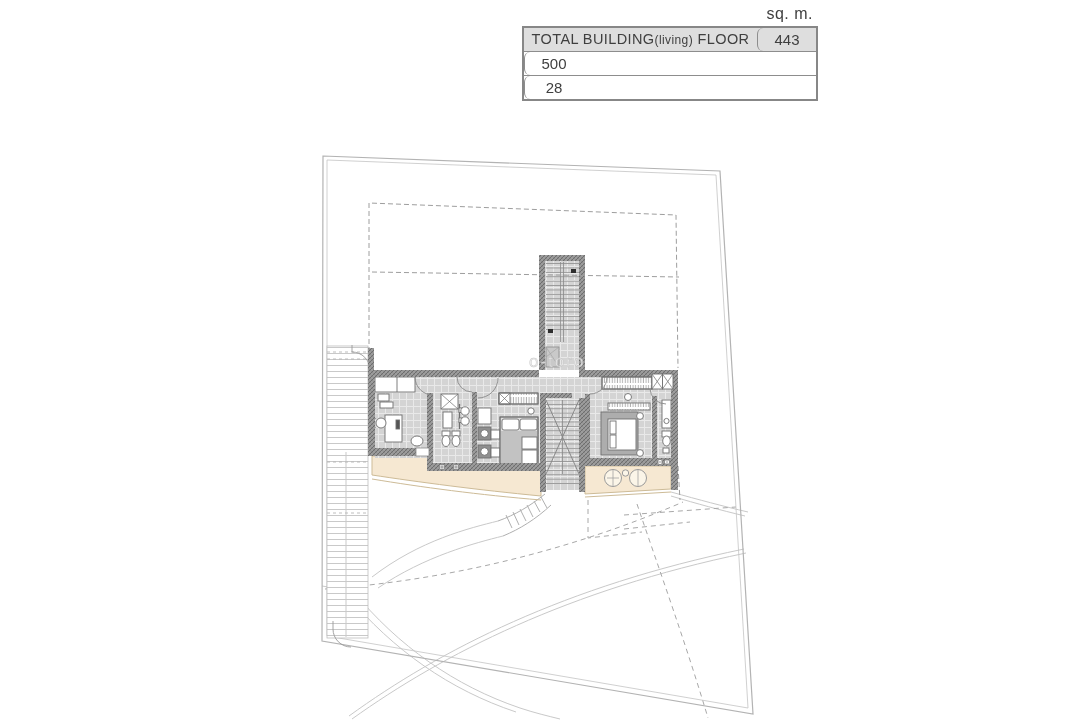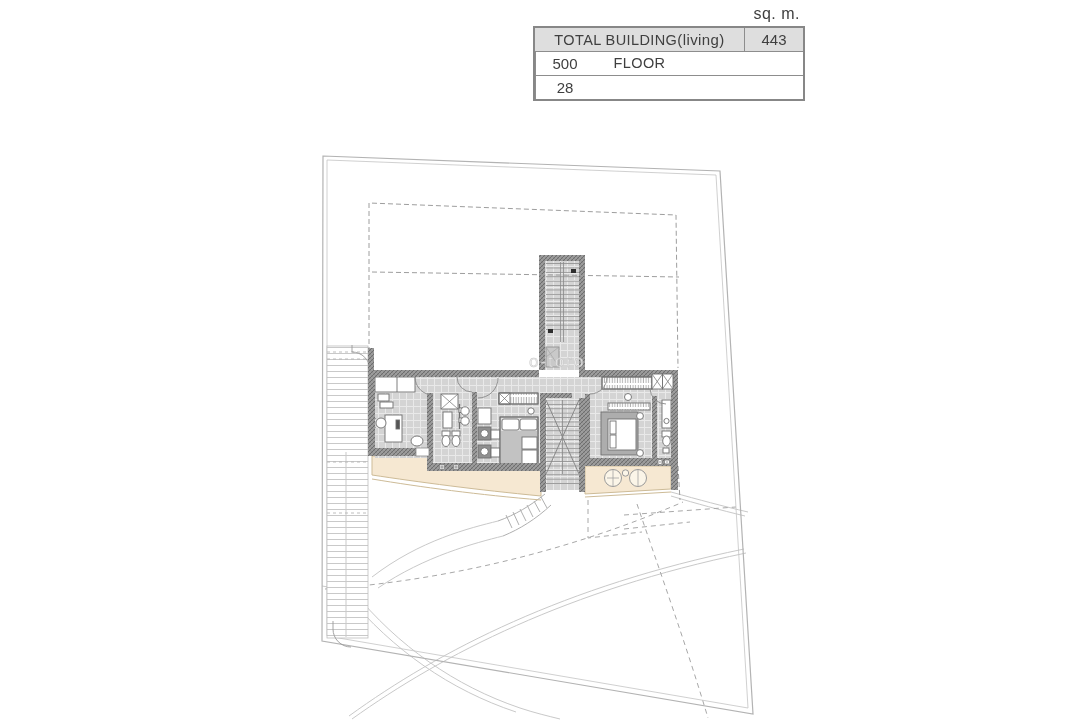--- a/index.html
+++ b/index.html
@@ -1,31 +1,31 @@
 <!DOCTYPE html>
 <html><head>
 <meta charset="utf-8">
 <style>
   html,body{margin:0;padding:0;background:#ffffff;}
   .stage{position:relative;width:1080px;height:720px;background:#fff;overflow:hidden;
          font-family:"Liberation Sans",sans-serif;}
   svg{position:absolute;left:0;top:0;}
 
   
-  .area-table{position:absolute;left:533px;top:2px;width:272px;color:#3f3f3f;}
+  .area-table{position:absolute;left:522px;top:2px;width:296px;color:#3f3f3f;}
   .unit-header{height:24px;line-height:24px;text-align:right;font-size:16px;
                letter-spacing:.5px;padding-right:5px;}
   .tbl{border:2px solid #878787;}
   .trow{display:flex;height:23px;border-top:1px solid #8d8d8d;position:relative;}
   .trow:first-child{border-top:none;}
   .trow.shaded{background:#dedede;}
   .cell{line-height:23px;}
   .cell.label{flex:1;text-align:center;font-size:14.5px;letter-spacing:.4px;position:relative;}
-  .cell.value{width:58px;border-left:1px solid #8d8d8d;text-align:center;font-size:15px;}
-  .small{font-size:15px;}
+  .cell.value{width:58px;border-left:1px solid #8d8d8d;text-align:center;font-size:15px;border-radius:6px;}
+  .small{font-size:12px;}
   .swatch{position:absolute;left:0;top:0;width:22px;height:23px;border-right:1px solid #979797;
           box-sizing:border-box;}
   .swatch.floor{background-color:#d9d9d9;
       background-image:repeating-linear-gradient(0deg,#8e8e8e 0 1px,transparent 1px 7px),
                        repeating-linear-gradient(90deg,#8e8e8e 0 1px,transparent 1px 7px);}
   .swatch.balcony{background:#f6e8d2;}
 </style>
 </head>
 <body>
 

